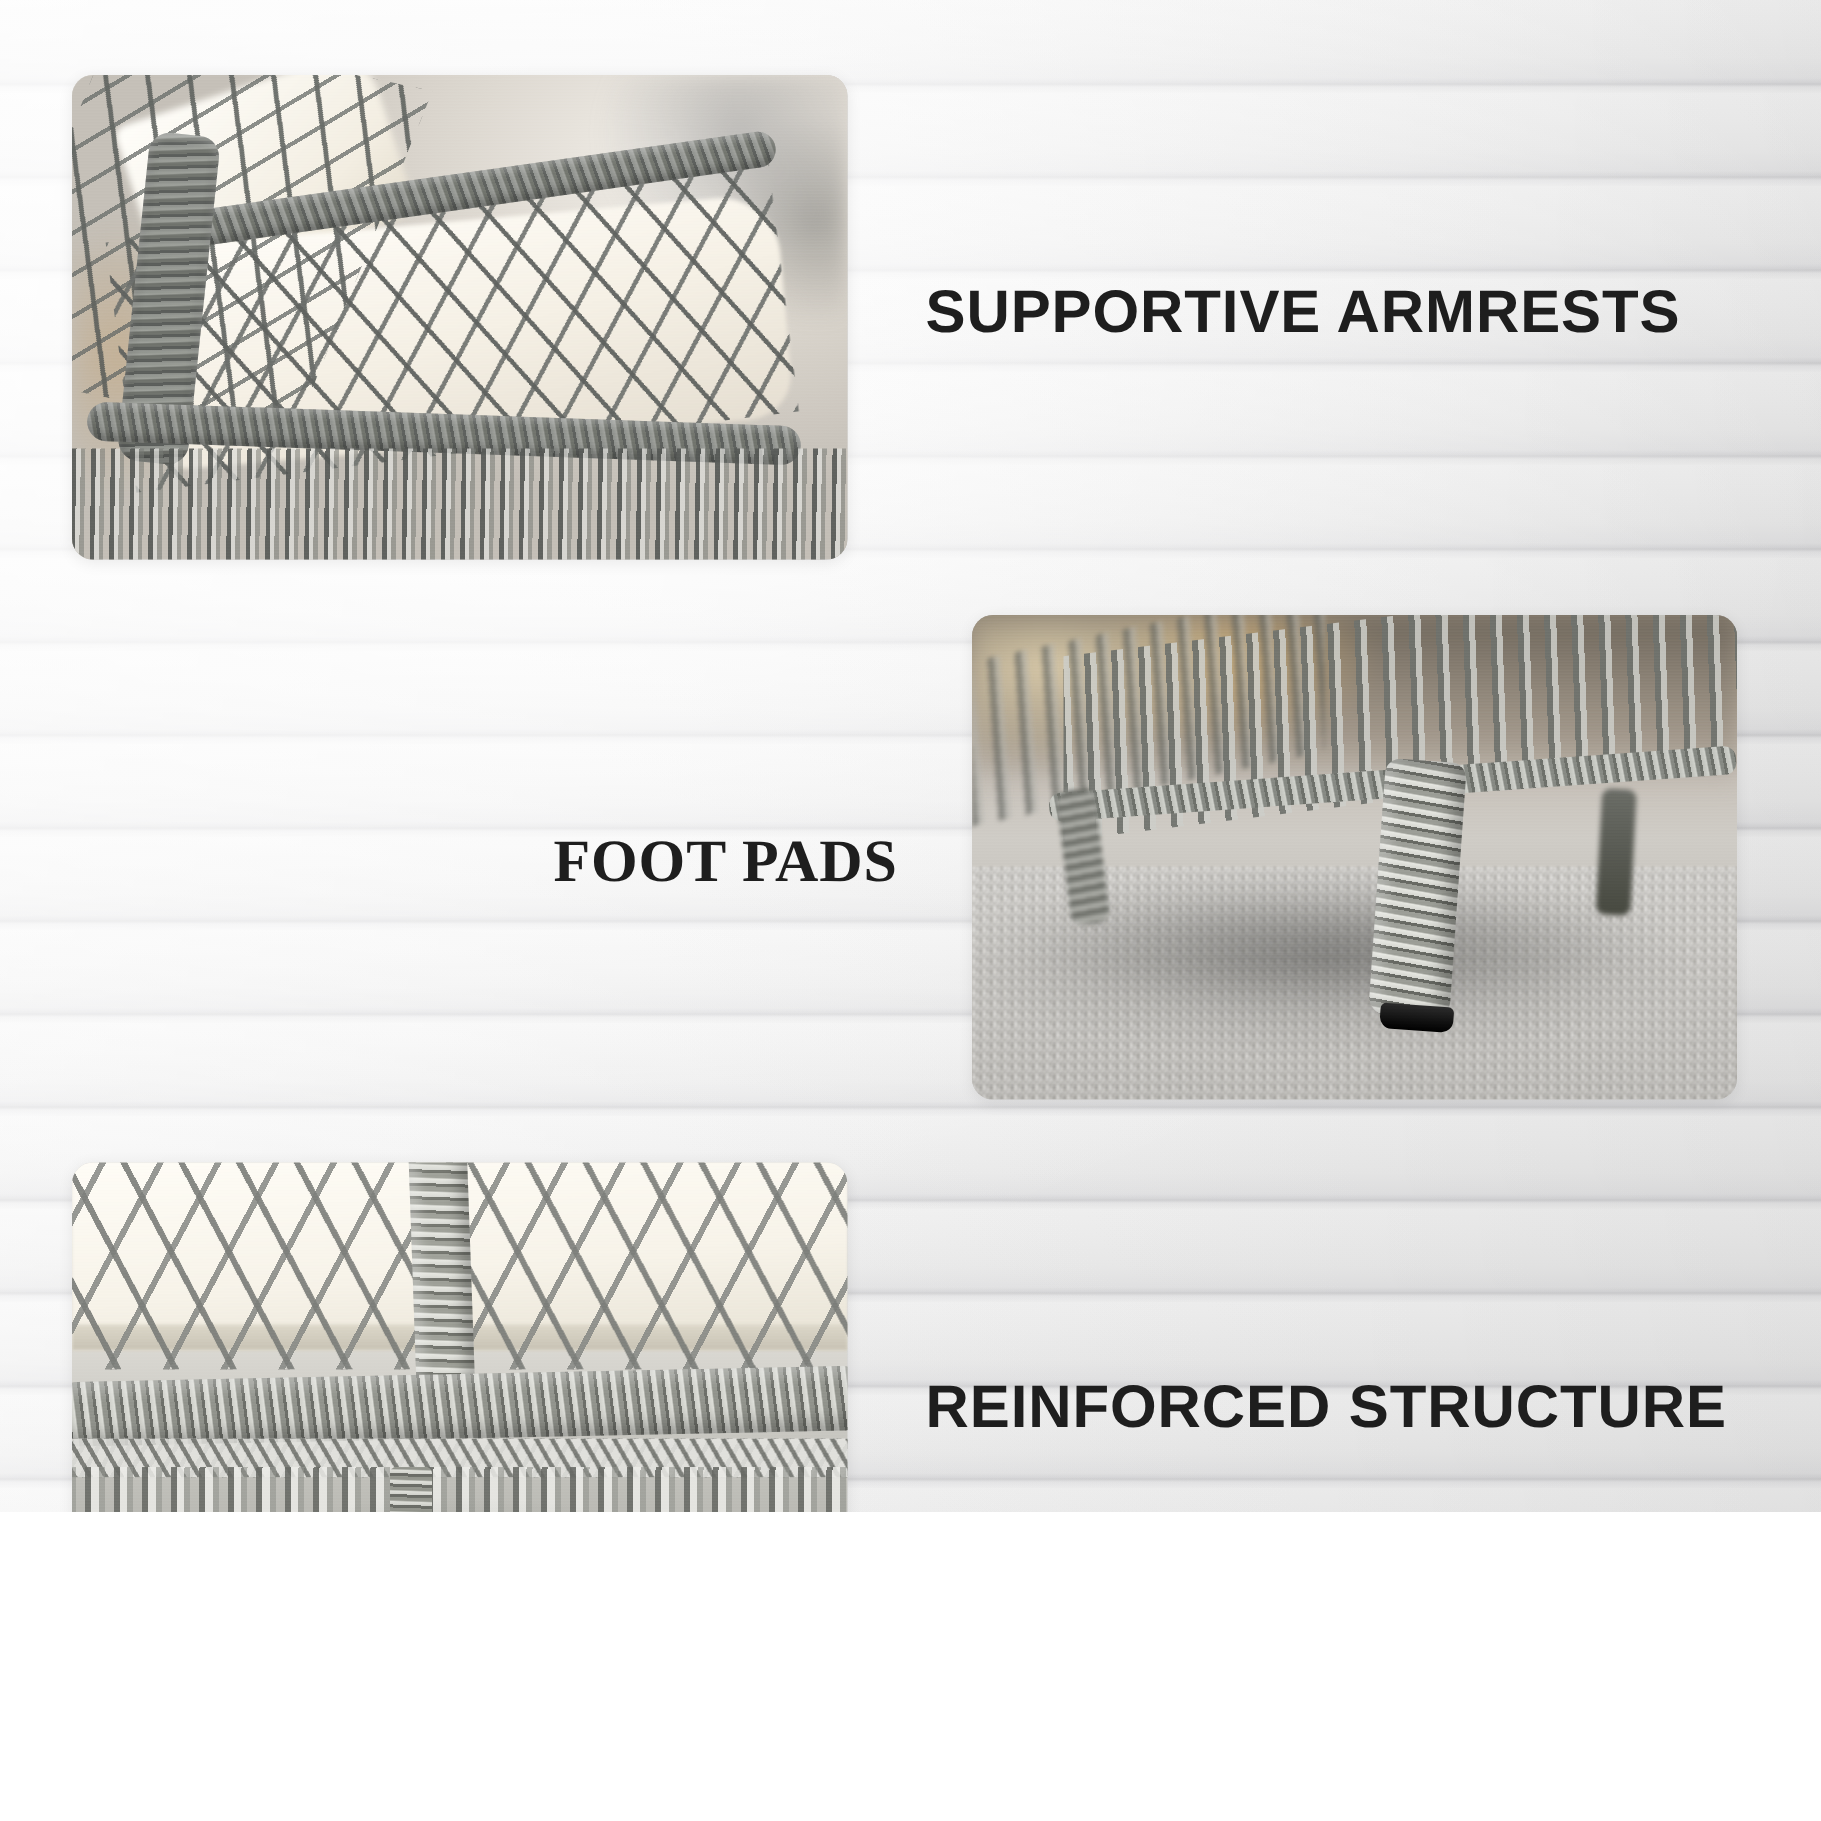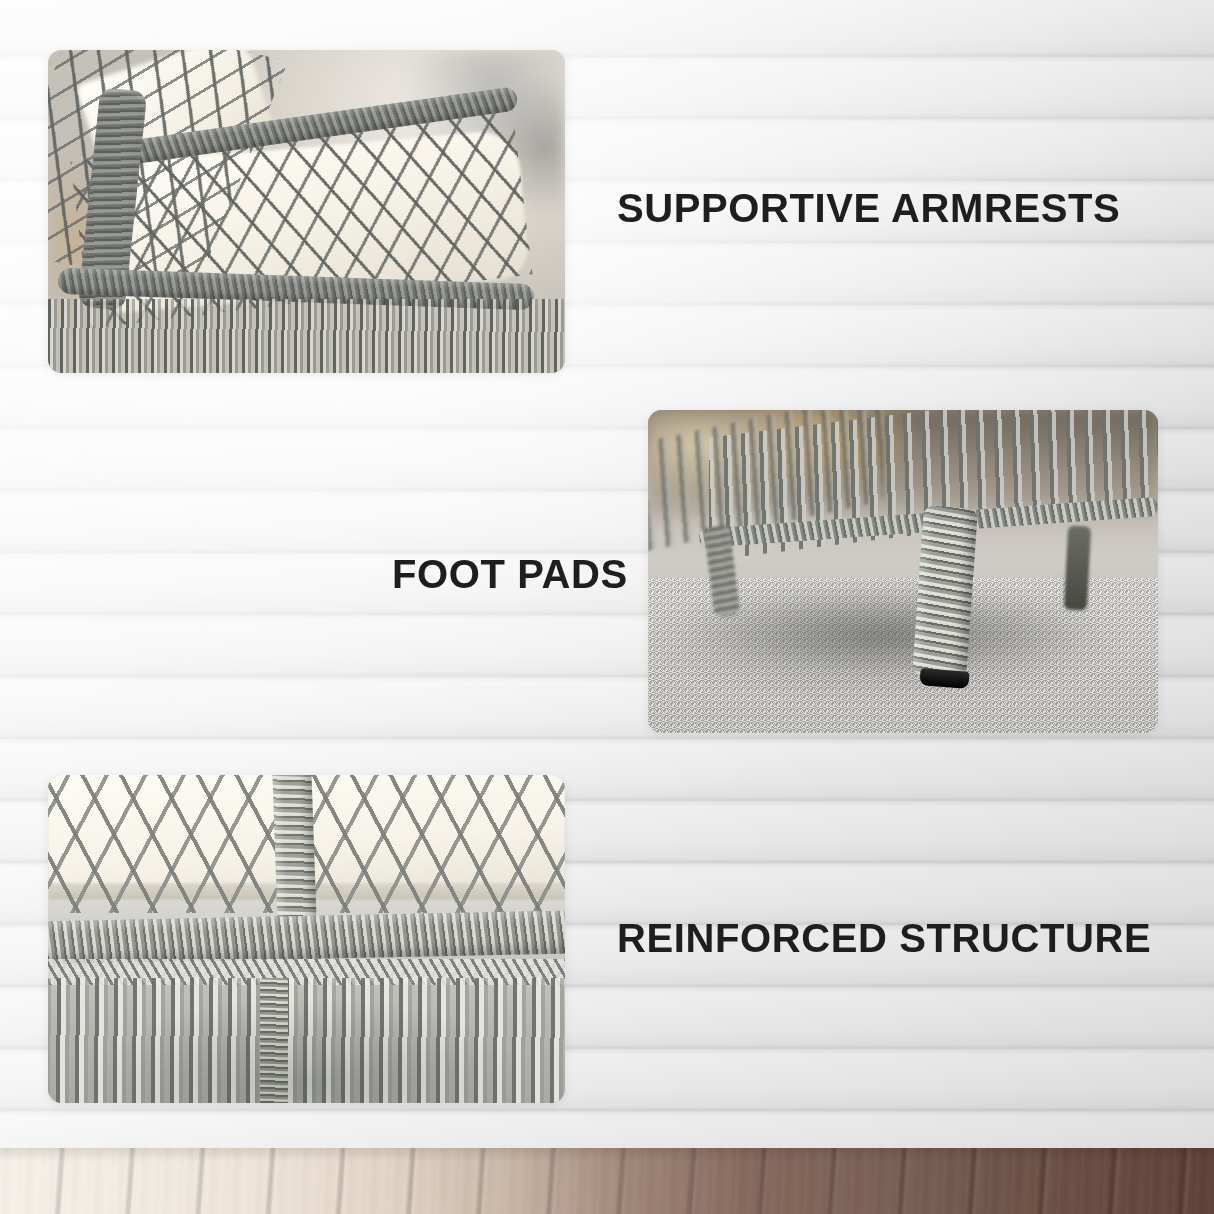--- a/index.html
+++ b/index.html
@@ -8,21 +8,21 @@
   html, body {
     width: 1214px;
     height: 1214px;
     overflow: hidden;
     font-family: "Liberation Sans", sans-serif;
   }
 
   #stage {
     position: relative;
     width: 1214px;
-    height: 1214px;
+    height: 1008px;
     background: #f4f4f4;
     overflow: hidden;
   }
 
   
   .wall {
     position: absolute;
     left: 0; top: 0;
     width: 1214px;
     height: 1152px;
@@ -396,21 +396,21 @@
     position: absolute;
     color: #1e1e1e;
     font-family: "Liberation Sans", sans-serif;
     font-weight: bold;
     font-size: 40px;
     letter-spacing: 0.6px;
     white-space: nowrap;
     line-height: 1;
   }
   #label-armrests  { left: 617px; top: 188px; }
-  #label-footpads  { left: 392px; top: 554px; }
+  #label-footpads  { left: 369px; top: 554px; font-family: Liberation Serif, serif; }
   #label-structure { left: 617px; top: 918px; text-align: right; }
 </style>
 </head>
 <body>
 
 <div id="stage">
 
   <div class="wall"></div>
   <div class="wall-sheen"></div>
 

